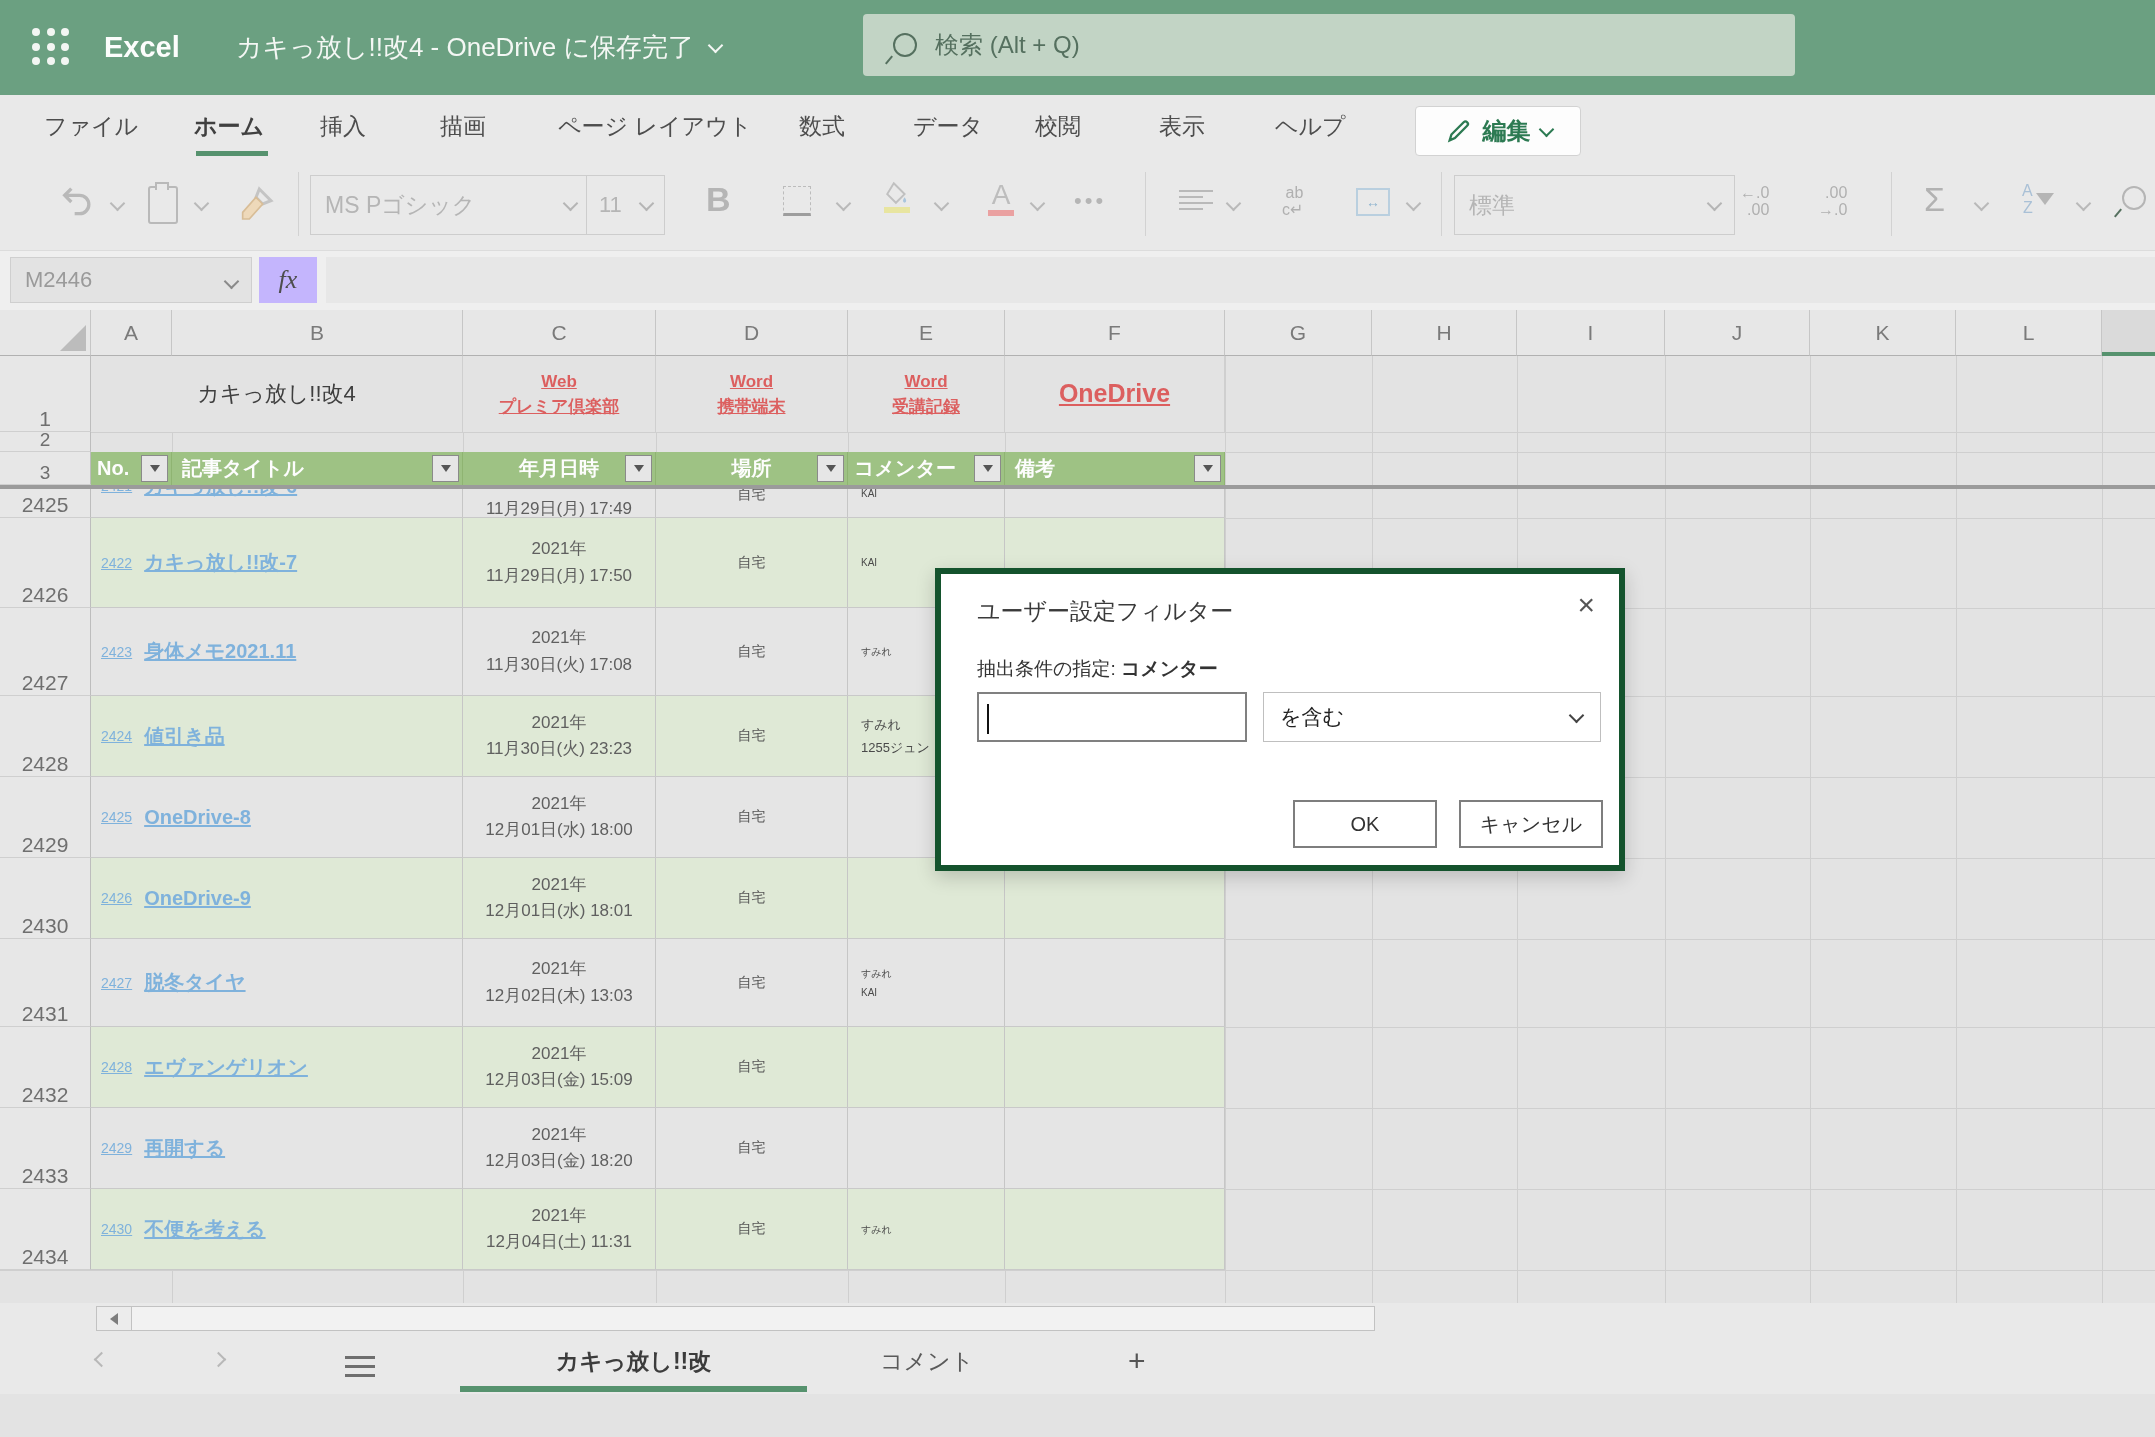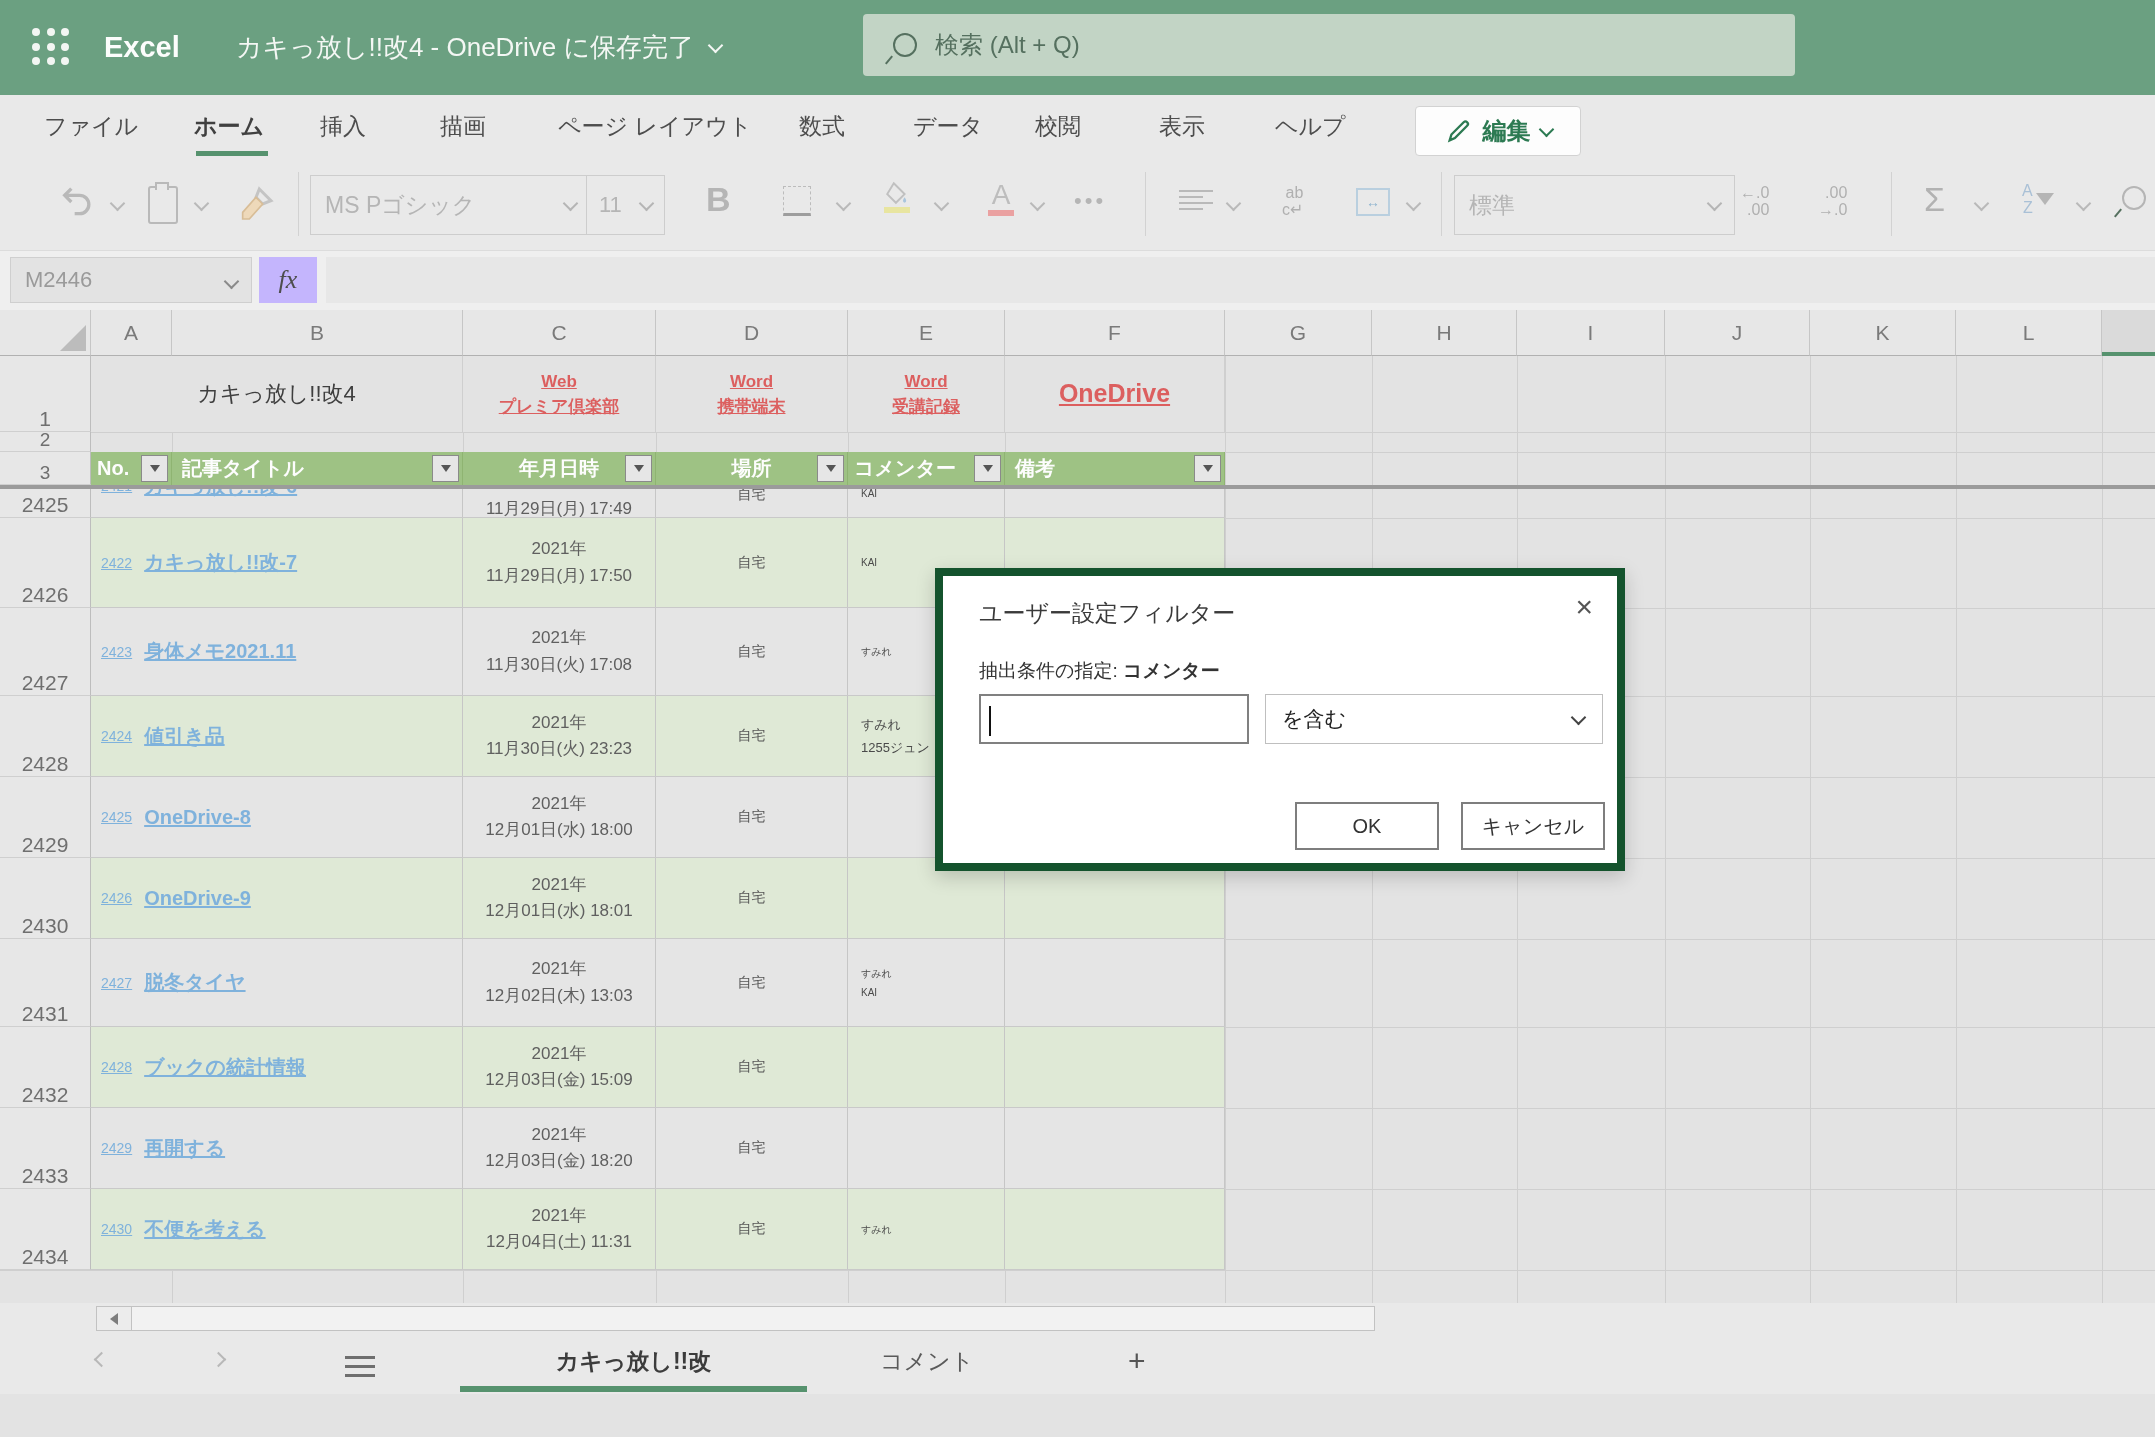--- a/index.html
+++ b/index.html
@@ -83,21 +83,21 @@
   .burger{left:345px;top:18px;width:30px;}
   .burger span{display:block;height:3px;background:#6f6f6f;margin:6px 0;}
   .stab{position:absolute;top:0;height:58px;display:flex;align-items:center;font-size:23px;color:#5a5a5a;}
   .stab.active{font-weight:bold;color:#3c3c3c;}
   .stabline{left:460px;top:1386px;width:347px;height:6px;background:#56926e;}
   .plus{left:1128px;top:0;height:58px;font-size:30px;color:#555;display:flex;align-items:center;}
   
   .statusbar{left:0;top:1394px;width:2155px;height:43px;background:#f0f0f0;border-top:1px solid #d5d5d5;color:#555;font-size:20px;}
   .statgray{color:#a3a3a3;}
   
-  .dialog{left:935px;top:568px;width:690px;height:303px;background:#ffffff;border:8px solid #14532d;box-shadow:0 6px 18px rgba(0,0,0,0.18);z-index:50;}
+  .dialog{left:935px;top:568px;width:690px;height:303px;background:#ffffff;border:6px solid #14532d;box-shadow:0 6px 18px rgba(0,0,0,0.18);z-index:50;}
   .dlg-title{left:36px;top:22px;font-size:23px;color:#3a3a3a;}
   .dlg-close{right:24px;top:14px;font-size:30px;color:#555;}
   .dlg-label{left:36px;top:82px;font-size:19px;color:#333;}
   .dlg-input{left:36px;top:118px;width:270px;height:50px;border:2px solid #808080;background:#fff;}
   .caret{left:8px;top:10px;width:2px;height:30px;background:#111;}
   .dlg-select{left:322px;top:118px;width:338px;height:50px;border:1px solid #bfbfbf;background:#fff;display:flex;align-items:center;justify-content:space-between;padding:0 18px 0 16px;font-size:21px;color:#222;}
   .dlg-btn{position:absolute;top:226px;height:48px;border:2px solid #7e7e7e;background:#fff;display:flex;align-items:center;justify-content:center;font-size:20px;color:#333;box-sizing:border-box;}
 </style>
 </head>
 <body>
@@ -454,21 +454,21 @@
 12月02日(木) 13:03</div>
     <div class="cell c-place">自宅</div>
     <div class="cell c-comm pre">すみれ
 KAI</div>
     <div class="cell c-note"></div>
   </div>
 
   <div class="drow row-green" style="top:1027px;height:81px;">
     <div class="cell c-links">
         <span class="lnk lnk-no">2428</span>
-        <span class="lnk lnk-title">ブックの統計情報</span>
+        <span class="lnk lnk-title">エヴァンゲリオン</span>
       </div>
     <div class="cell c-date pre">2021年
 12月03日(金) 15:09</div>
     <div class="cell c-place">自宅</div>
     <div class="cell c-comm"></div>
     <div class="cell c-note"></div>
   </div>
 
   <div class="drow row-plain" style="top:1108px;height:81px;">
     <div class="cell c-links">

